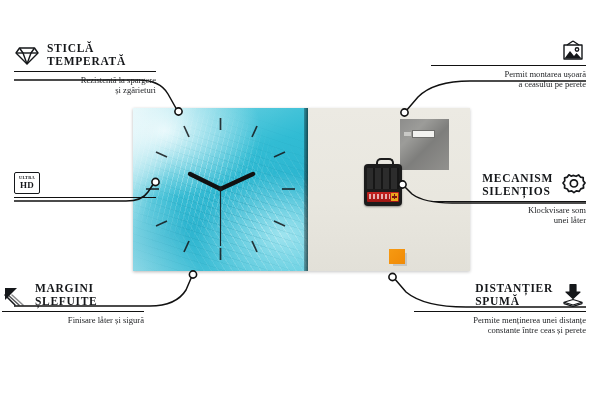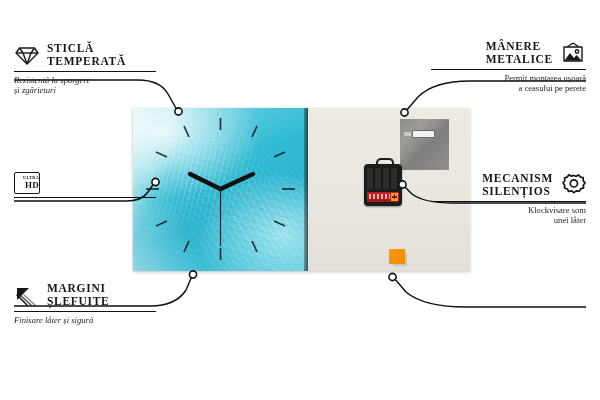--- a/index.html
+++ b/index.html
@@ -122,36 +122,36 @@
     font-weight:bold;letter-spacing:.7px;color:#15171a;
     font-size:11.5px;line-height:13px;text-transform:uppercase;
   }
   .ftitle .words{white-space:pre-line;}
   .fdesc{
     font-size:8.6px;line-height:10.4px;color:#1d1f22;white-space:pre-line;
   }
   .rule{height:1px;background:#111;margin:3px 0 3px;}
 
   .feature.left .ftitle{justify-content:flex-start;}
-  .feature.left .fdesc{text-align:left;font-style:italic;}
+  .feature.left .fdesc{text-align:right;}
   .feature.right .ftitle{justify-content:flex-end;}
   .feature.right .fdesc{text-align:right;}
 
   .ic{flex:0 0 auto;display:block;}
 
   #f-glass{left:14px;top:42px;width:142px;}
   #f-print{left:14px;top:172px;width:142px;}
-  #f-edges{left:14px;top:282px;width:142px;}
+  #f-edges{left:2px;top:282px;width:142px;}
   #f-hooks{right:14px;top:40px;width:155px;}
   #f-mech{right:14px;top:172px;width:155px;}
   #f-foam{right:14px;top:282px;width:172px;}
 
   .hd-badge{
     width:24px;height:20px;border:1.6px solid #15171a;border-radius:2px;
-    display:flex;flex-direction:column;align-items:flex-end;justify-content:center;line-height:1;
+    display:flex;flex-direction:column;align-items:center;justify-content:center;line-height:1;
   }
   .hd-badge .u{font-size:4.4px;font-weight:bold;letter-spacing:.2px;}
   .hd-badge .h{font-size:9px;font-weight:bold;letter-spacing:.3px;margin-top:.5px;}
 </style>
 </head>
 <body>
 
 <div id="stage">
 
   <div class="photo" id="front-clock">
@@ -263,22 +263,20 @@
       </svg>
       <span class="words">MARGINI
 ȘLEFUITE</span>
     </div>
     <div class="rule"></div>
     <div class="fdesc">Finisare låter și sigură</div>
   </div>
 
   <div class="feature right" id="f-hooks">
     <div class="ftitle">
-      <span class="words">MÂNERE
-METALICE</span>
       <svg class="ic" width="26" height="22" viewBox="0 0 26 22">
         <g fill="none" stroke="#15171a" stroke-width="1.4" stroke-linejoin="round">
           <path d="M13 1 L7 5 M13 1 L19 5"></path>
           <rect x="4" y="5" width="18" height="14"></rect>
           <circle cx="17" cy="9.5" r="1.7"></circle>
           <path d="M4.5 18.5 L10 11 L14 16 L16.5 13 L21.5 18.5 Z" fill="#15171a" stroke="none"></path>
         </g>
       </svg>
     </div>
     <div class="rule"></div>
@@ -298,14 +296,30 @@
                    L4.6 4.9 L7.3 4.1 L8.9 1.8 L11.4 3.2 Z"></path>
           <circle cx="13.9" cy="10.4" r="3.6"></circle>
         </g>
       </svg>
     </div>
     <div class="rule"></div>
     <div class="fdesc">Klockvisare som
 unei låter</div>
   </div>
 
+  <div class="feature right" id="f-foam">
+    <div class="ftitle">
+      <span class="words">DISTANȚIER
+SPUMĂ</span>
+      <svg class="ic" width="26" height="24" viewBox="0 0 26 24">
+        <g fill="#15171a" stroke="#15171a" stroke-width="1.2" stroke-linejoin="round">
+          <path d="M10 1.5 L16 1.5 L16 9 L20 9 L13 15.5 L6 9 L10 9 Z"></path>
+          <path d="M13 16.5 L22 19.2 L13 22 L4 19.2 Z" fill="none"></path>
+          <path d="M4 19.2 L4 20.6 L13 23.4 L22 20.6 L22 19.2" fill="none"></path>
+        </g>
+      </svg>
+    </div>
+    <div class="rule"></div>
+    <div class="fdesc">Permite menținerea unei distanțe
+constante între ceas și perete</div>
+  </div>
 
 </div>
 
 </body></html>

